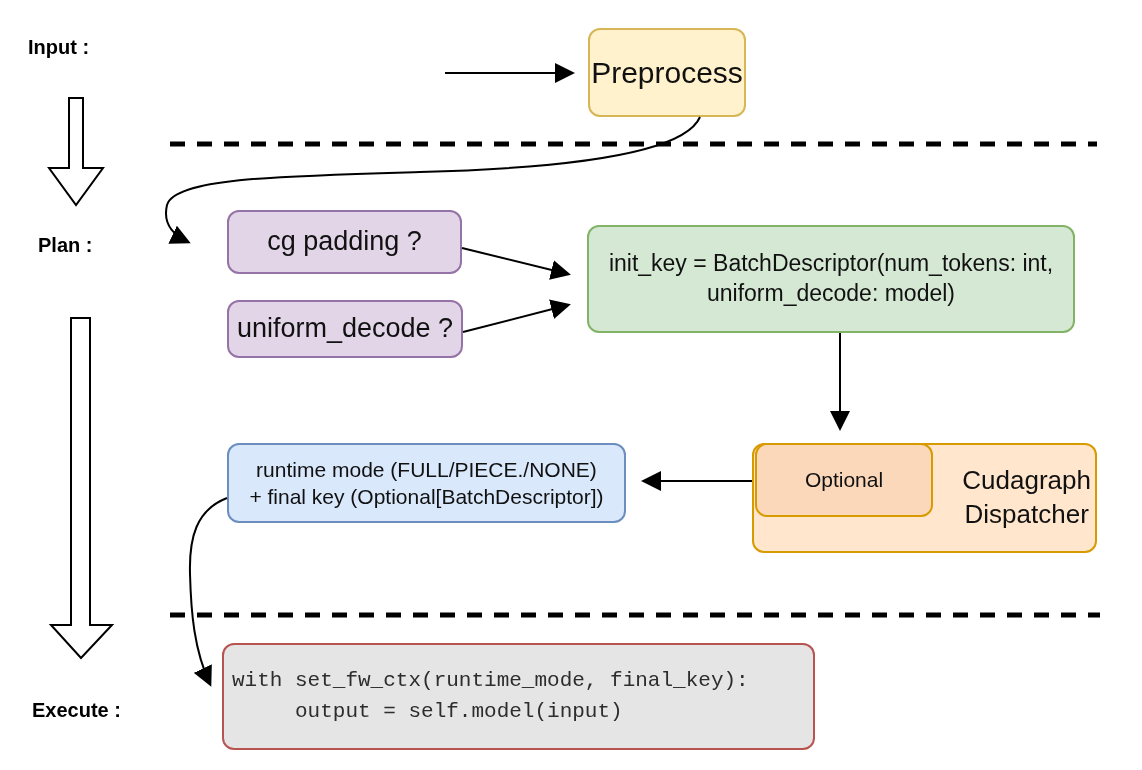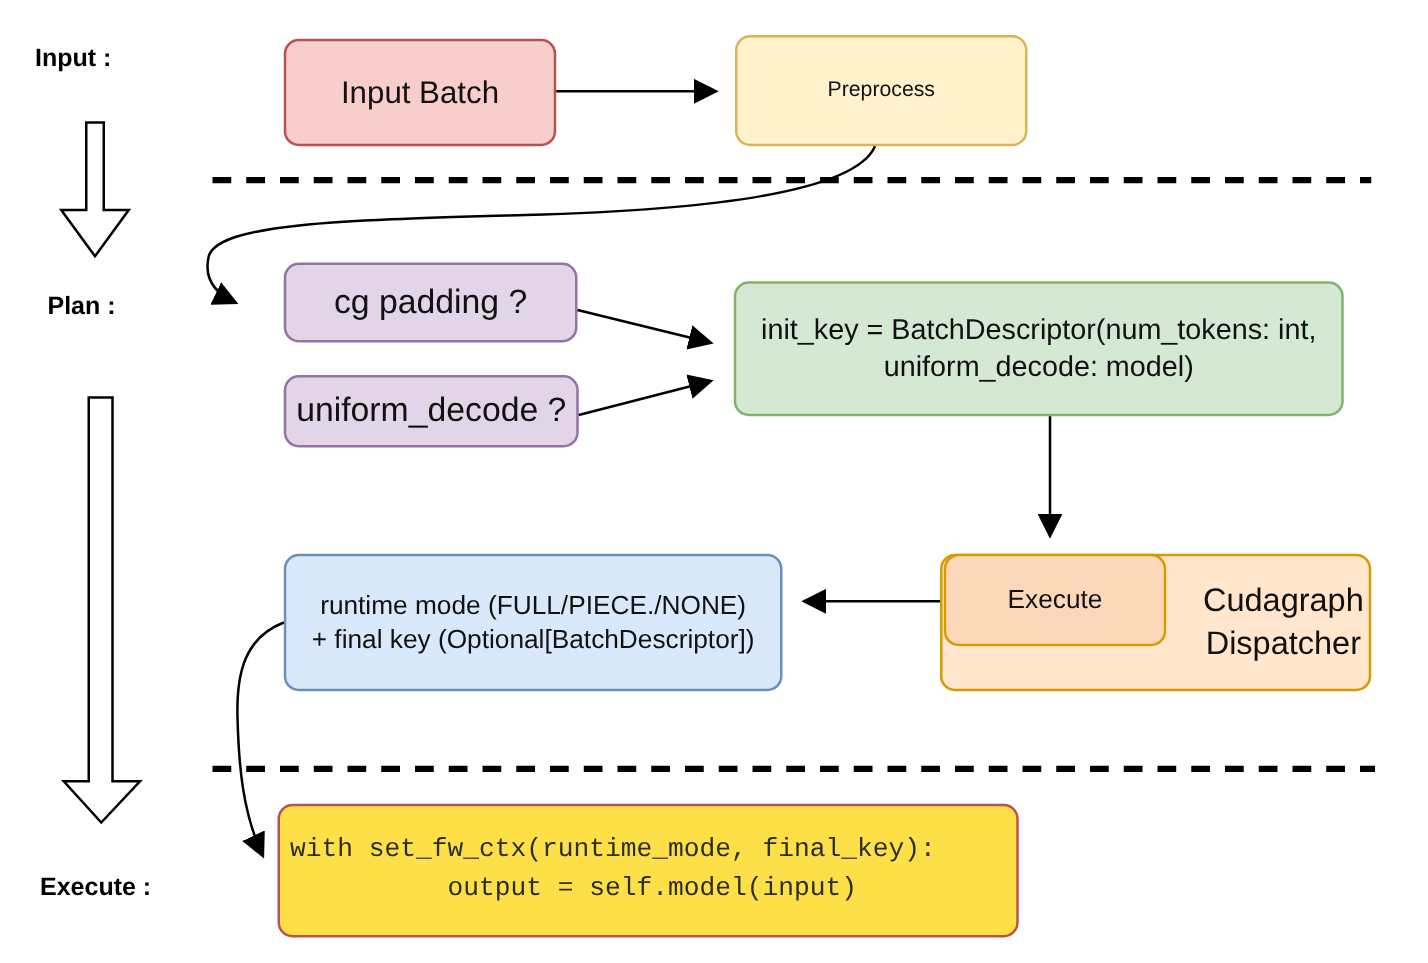--- a/index.html
+++ b/index.html
@@ -35,28 +35,28 @@
     border-radius: 12px;
     display: flex;
     align-items: center;
     justify-content: center;
     text-align: center;
     color: #111111;
     white-space: pre-line;
     line-height: 1.3;
   }
   #node-input-batch   { left: 227px; top: 31px;  width: 218px; height: 86px;  font-size: 25px; }
-  #node-preprocess    { left: 588px; top: 28px;  width: 234px; height: 89px;  font-size: 17px; }
+  #node-preprocess    { left: 588px; top: 28px;  width: 158px; height: 89px;  font-size: 30px; }
   #node-cg-padding    { left: 227px; top: 210px; width: 235px; height: 64px;  font-size: 27px; }
   #node-uniform-dec   { left: 227px; top: 300px; width: 236px; height: 58px;  font-size: 27px; }
   #node-init-key      { left: 587px; top: 225px; width: 488px; height: 108px; font-size: 23px; }
   #node-cuda-outer    { left: 752px; top: 443px; width: 345px; height: 110px; font-size: 26px;
                         justify-content: flex-end; padding-right: 4px; }
   #node-dispatch      { left: 755px; top: 443px; width: 178px; height: 74px;  font-size: 21px; z-index: 3; }
-  #node-runtime       { left: 227px; top: 443px; width: 399px; height: 110px; font-size: 21px; }
+  #node-runtime       { left: 227px; top: 443px; width: 399px; height: 80px; font-size: 21px; }
   #node-execute-code  { left: 222px; top: 643px; width: 593px; height: 107px;
                         font-family: "Liberation Mono", monospace;
                         font-size: 21px; color: #2d2d2d;
                         white-space: pre; text-align: left; line-height: 1.45;
                         justify-content: flex-start; padding-left: 8px; }
 
   
   #wires {
     position: absolute;
     left: 0; top: 0;
@@ -71,40 +71,39 @@
 </style>
 </head>
 <body>
 
 <div id="canvas">
 
   <div class="section-label" id="lbl-input">Input :</div>
   <div class="section-label" id="lbl-plan">Plan :</div>
   <div class="section-label" id="lbl-execute">Execute :</div>
 
-  <div class="node" id="node-input-batch" style="background-color: rgb(248, 206, 204); border-color: rgb(184, 84, 80);">Input Batch</div>
 
   <div class="node" id="node-preprocess" style="background-color: rgb(255, 242, 204); border-color: rgb(214, 182, 86);">Preprocess</div>
 
   <div class="node" id="node-cg-padding" style="background-color: rgb(225, 213, 231); border-color: rgb(150, 115, 166);">cg padding ?</div>
 
   <div class="node" id="node-uniform-dec" style="background-color: rgb(225, 213, 231); border-color: rgb(150, 115, 166);">uniform_decode ?</div>
 
   <div class="node" id="node-init-key" style="background-color: rgb(213, 232, 212); border-color: rgb(130, 179, 102);">init_key = BatchDescriptor(num_tokens: int,
 uniform_decode: model)</div>
 
   <div class="node" id="node-cuda-outer" style="background-color: rgb(255, 230, 204); border-color: rgb(215, 155, 0);">Cudagraph
 Dispatcher</div>
 
-  <div class="node" id="node-dispatch" style="background-color: rgb(252, 216, 187); border-color: rgb(215, 155, 0);">Execute</div>
+  <div class="node" id="node-dispatch" style="background-color: rgb(252, 216, 187); border-color: rgb(215, 155, 0);">Optional</div>
 
   <div class="node" id="node-runtime" style="background-color: rgb(218, 232, 252); border-color: rgb(108, 142, 191);">runtime mode (FULL/PIECE./NONE)
 + final key (Optional[BatchDescriptor])</div>
 
-  <div class="node" id="node-execute-code" style="background-color: #fde047; border-color: rgb(184, 84, 80); text-align: center;">with set_fw_ctx(runtime_mode, final_key):
+  <div class="node" id="node-execute-code" style="background-color: #e5e5e5; border-color: rgb(184, 84, 80);">with set_fw_ctx(runtime_mode, final_key):
      output = self.model(input)</div>
 
   <svg id="wires" viewBox="0 0 1142 770" xmlns="http://www.w3.org/2000/svg">
     <defs>
       <marker id="arrhead" markerWidth="10" markerHeight="10" refX="8.5" refY="5" orient="auto" markerUnits="strokeWidth">
         <path d="M0,0 L10,5 L0,10 Z" fill="#000000"></path>
       </marker>
     </defs>
 
     <path class="separator" d="M 170 144 H 1097"></path>

